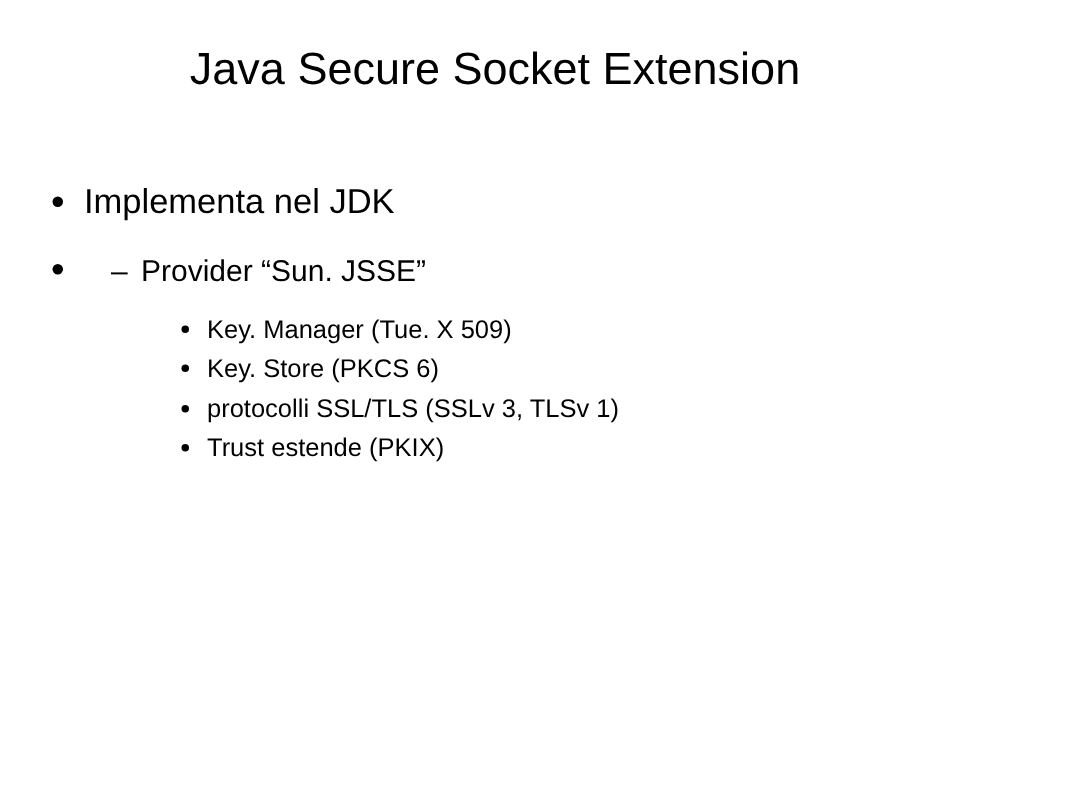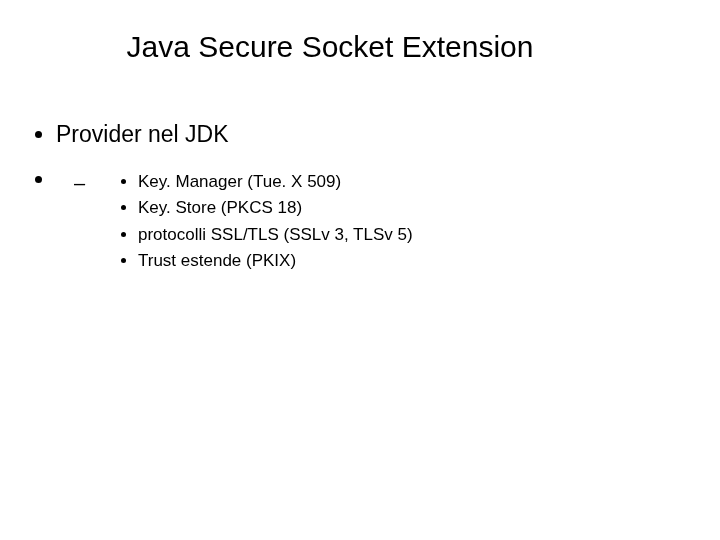--- a/index.html
+++ b/index.html
@@ -59,27 +59,28 @@
     line-height: 1.55;
   }
 </style>
 </head>
 <body>
 
 <div class="slide">
   <h1 class="title">Java Secure Socket Extension</h1>
 
   <ul class="level1">
-    <li>Provider nel JDK</li>
+    <li>Implementa nel JDK</li>
     <li>
       <ul class="level2">
         <li>
+          <span>Provider “Sun. JSSE”</span>
           <ul class="level3">
             <li>Key. Manager (Tue. X 509)</li>
-            <li>Key. Store (PKCS 18)</li>
-            <li>protocolli SSL/TLS (SSLv 3, TLSv 5)</li>
+            <li>Key. Store (PKCS 6)</li>
+            <li>protocolli SSL/TLS (SSLv 3, TLSv 1)</li>
             <li>Trust estende (PKIX)</li>
           </ul>
         </li>
       </ul>
     </li>
   </ul>
 </div>
 
 </body></html>

